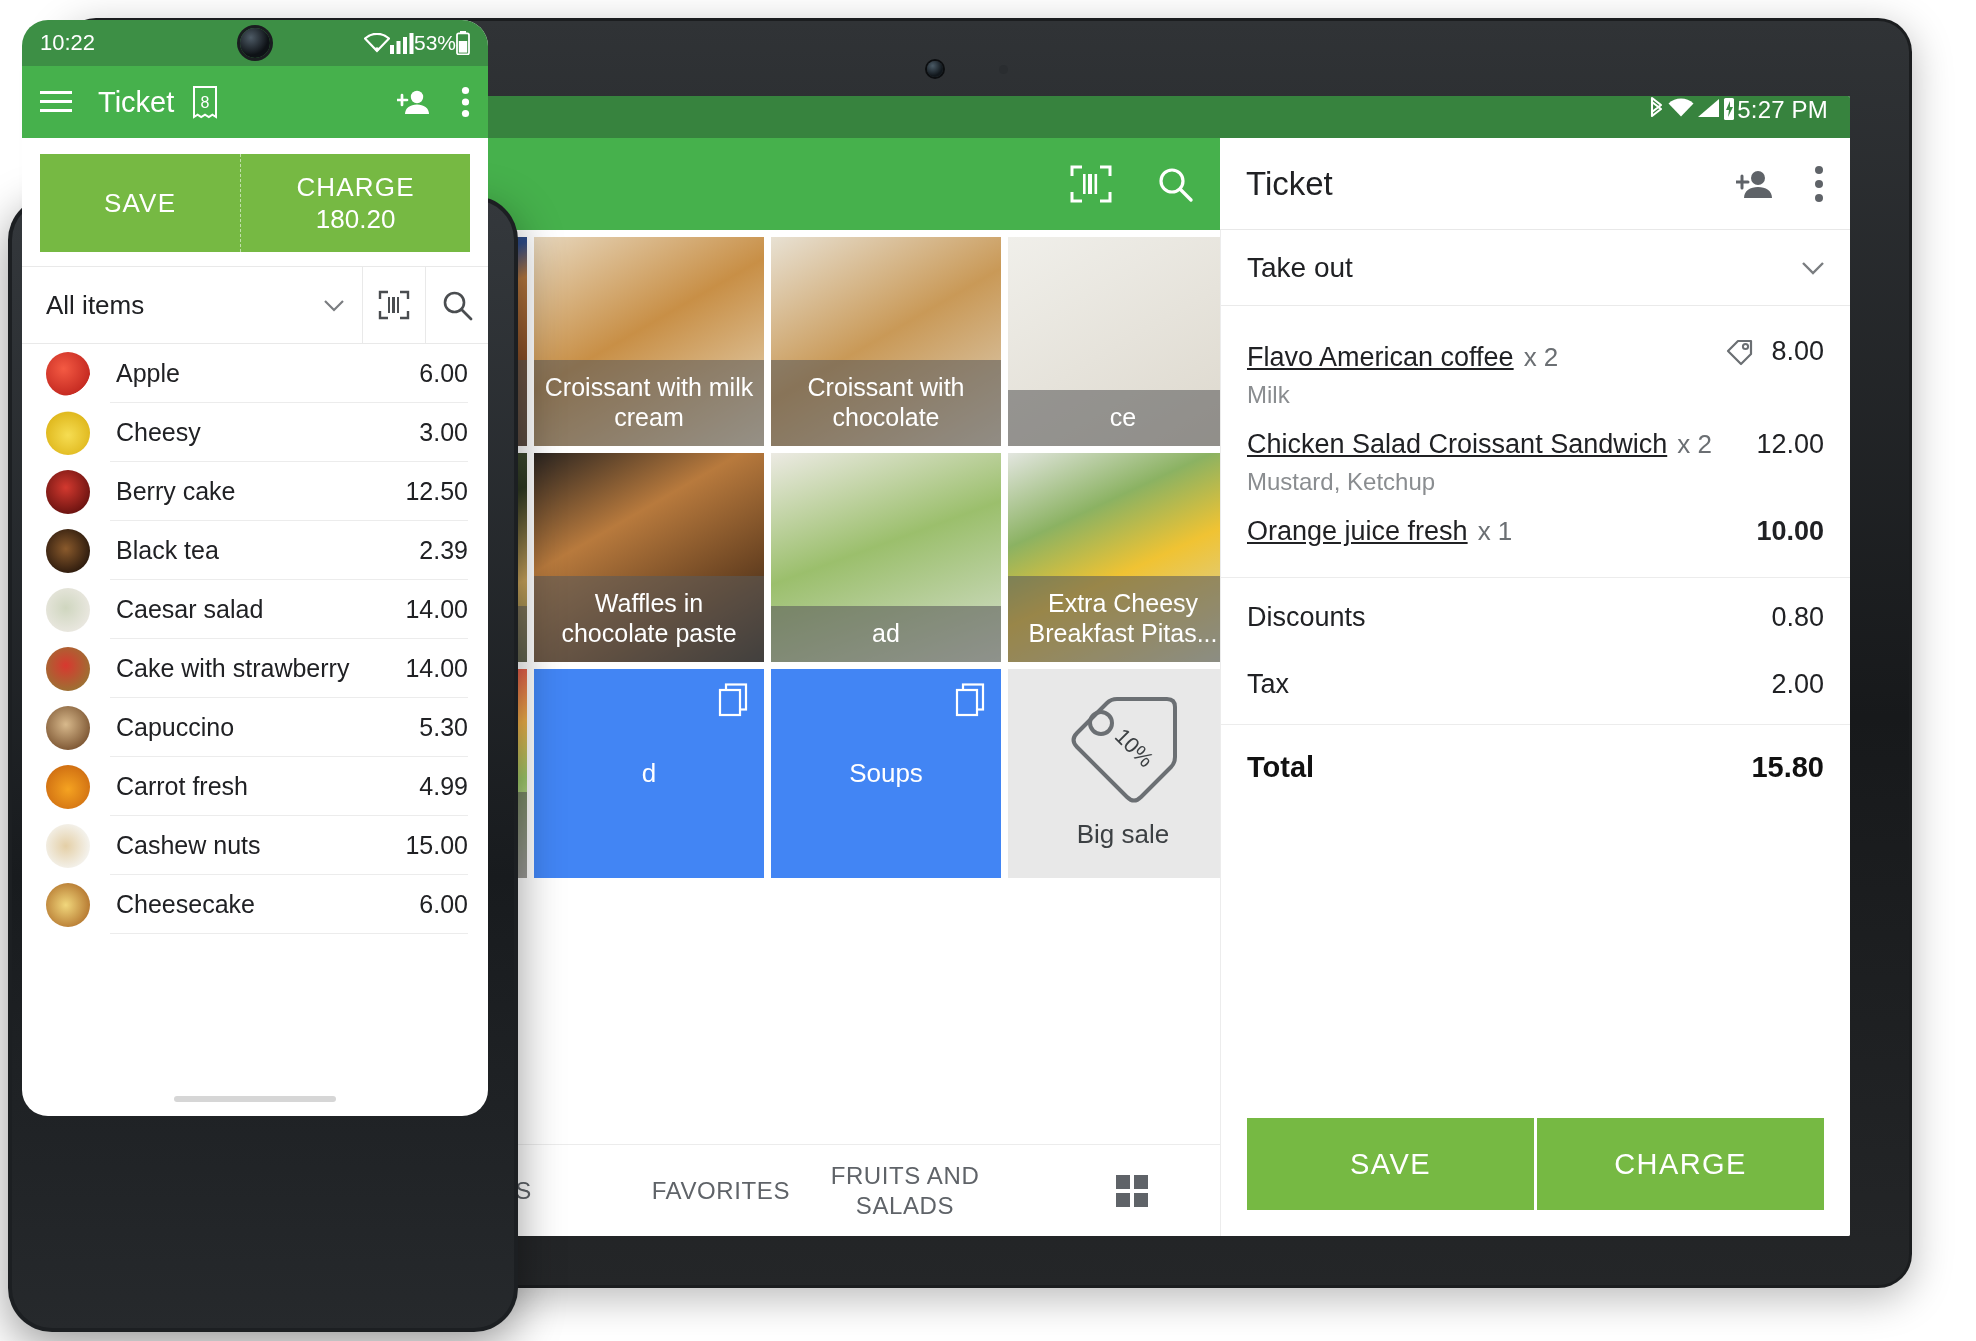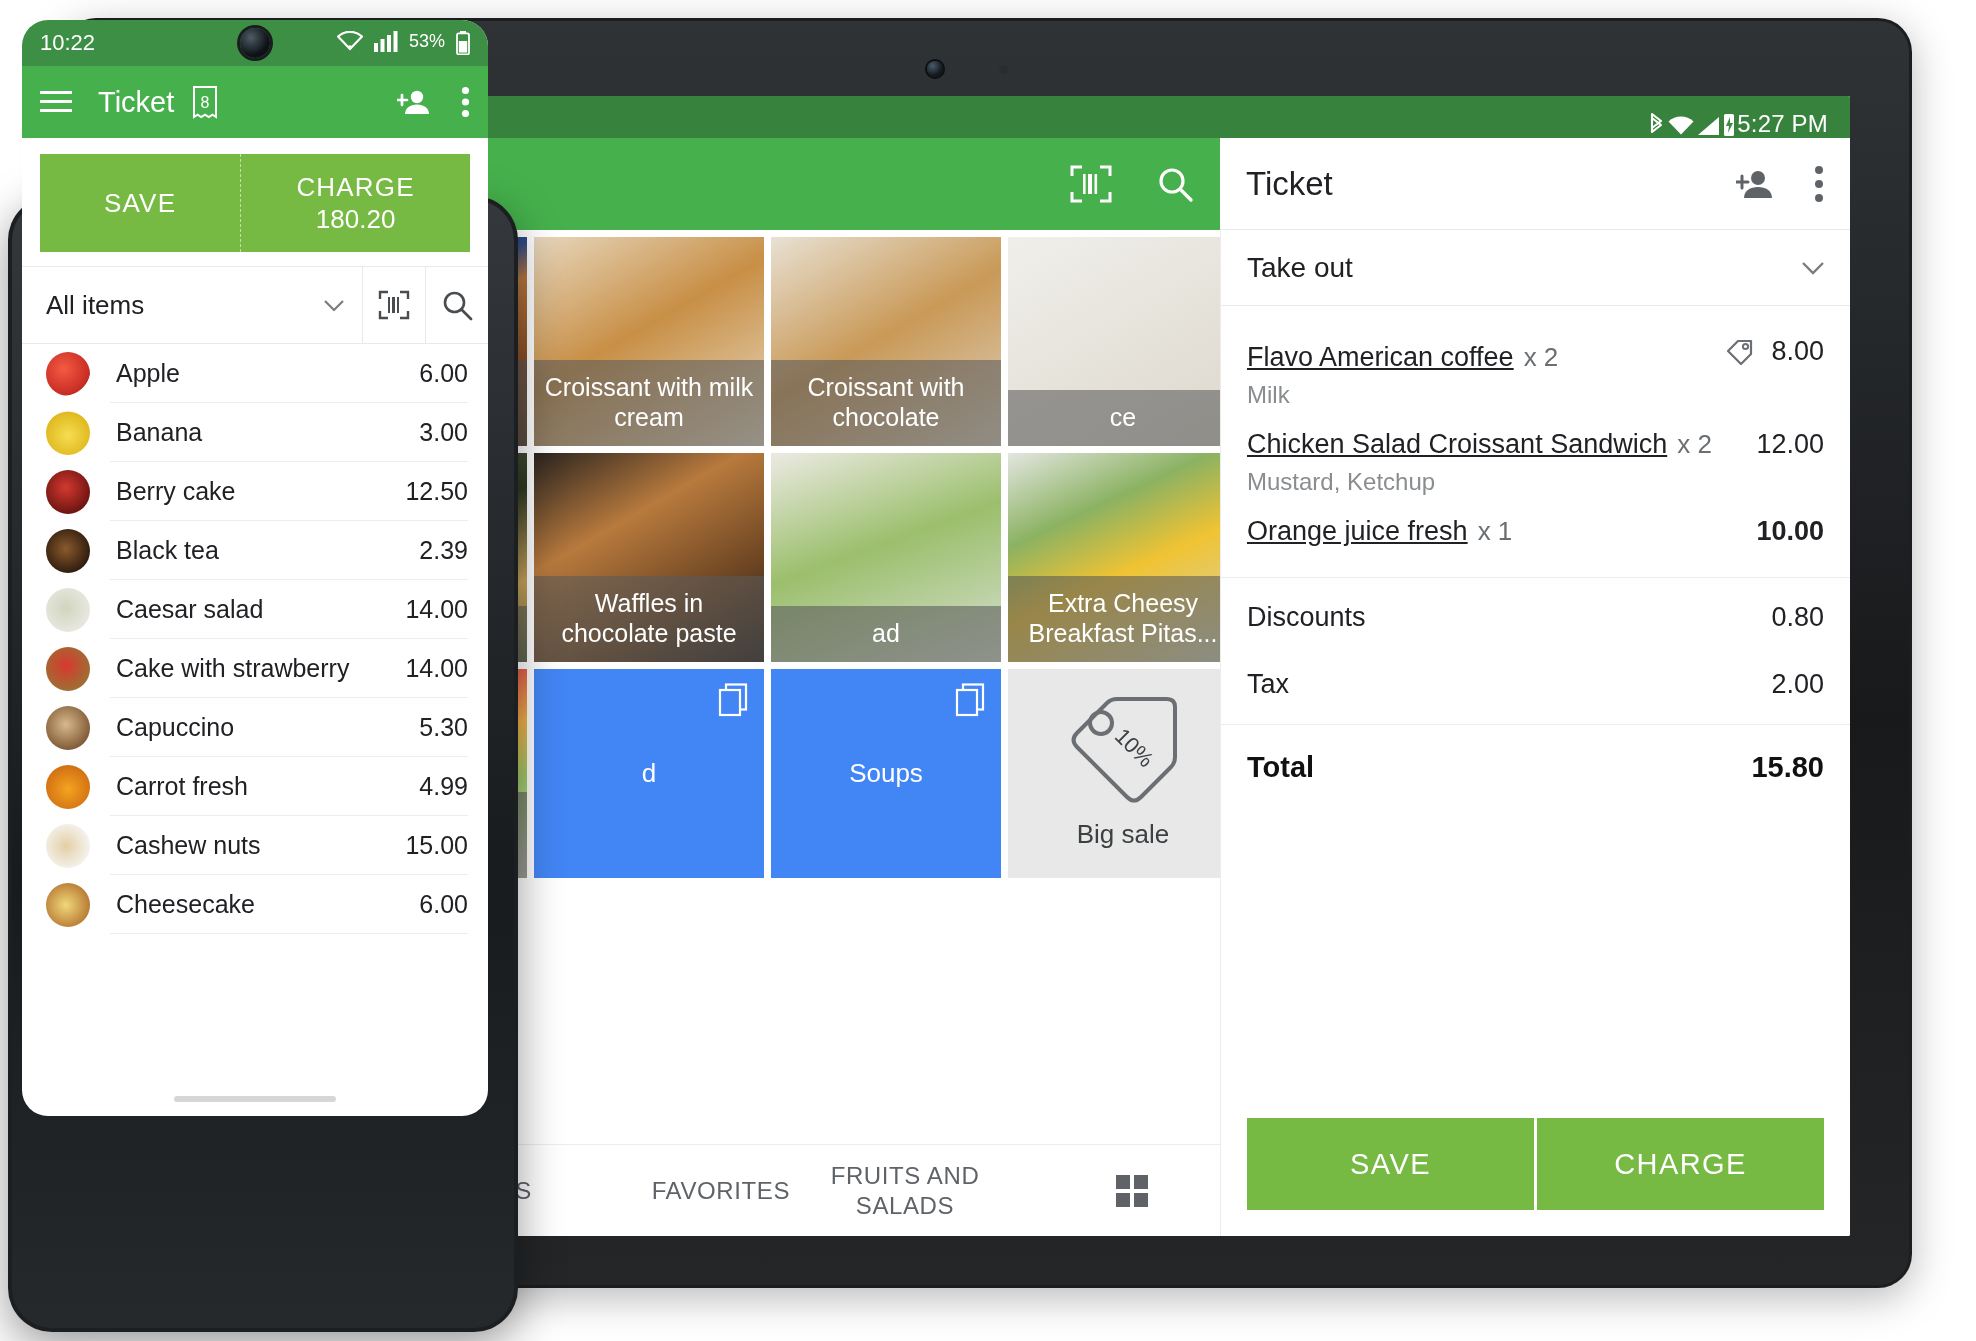--- a/index.html
+++ b/index.html
@@ -32,21 +32,21 @@
   .cam-dot.small{width:9px;height:9px;background:#2a2d30;box-shadow:none;}
 
   .tablet-screen{
     position:absolute; left:66px; top:78px; width:1722px; height:1140px;
     background:#fafafa; overflow:hidden; z-index:2;
     border-radius:2px;
   }
 
   
   .t-status{
-    height:42px; background:#37833e; display:flex; align-items:flex-end;
+    height:42px; background:#37833e; display:flex; align-items:flex-start;
     justify-content:flex-end; padding-right:22px; gap:0; color:#fff;
   }
   .t-status .sicon{ display:flex; align-items:center; }
   .t-status .time{ font-size:24px; letter-spacing:.2px; }
 
   
   .t-appbar{ height:92px; display:flex; }
   .t-appbar-left{
     flex:1; background:#46b14c; display:flex; align-items:center;
     padding:0 26px 0 28px;
@@ -141,21 +141,21 @@
   }
   .phone-screen{
     position:absolute; left:22px; top:20px; width:466px; height:1096px;
     background:#fff; overflow:hidden; border-radius:26px; z-index:11;
   }
   .p-status{
     height:46px; background:#3d8f45; color:#fff; display:flex;
     align-items:center; padding:0 18px; position:relative;
   }
   .p-status .ptime{ font-size:22px; }
-  .p-status .pright{ margin-left:auto; display:flex; gap:11px; font-size:18px;}
+  .p-status .pright{ margin-left:auto; display:flex; align-items:center; font-size:21px;}
   .p-punch{ position:absolute; left:50%; transform:translateX(-50%);
     width:30px;height:30px;border-radius:50%;
     background:radial-gradient(circle at 36% 32%,#4e5b66,#0e1216 62%);
     box-shadow:0 0 0 3px #1a1d20; }
   .p-appbar{ height:72px; background:#46b14c; display:flex; align-items:center;
     padding:0 18px; color:#fff; }
   .p-title{ font-size:29px; margin-left:26px; }
   .p-badge{ margin-left:16px; }
   .p-actions{ margin-left:auto; display:flex; align-items:center; gap:30px; }
   .p-savecharge{ display:flex; margin:16px 18px 6px; }
@@ -555,21 +555,21 @@
     </div>
 
     <div class="p-list" id="plist">
         <div class="p-item">
           <div class="p-thumb th-apple"></div>
           <span class="p-iname">Apple</span>
           <span class="p-iprice">6.00</span>
         </div>
         <div class="p-item">
           <div class="p-thumb th-banana"></div>
-          <span class="p-iname">Banana</span>
+          <span class="p-iname">Cheesy</span>
           <span class="p-iprice">3.00</span>
         </div>
         <div class="p-item">
           <div class="p-thumb th-berry"></div>
           <span class="p-iname">Berry cake</span>
           <span class="p-iprice">12.50</span>
         </div>
         <div class="p-item">
           <div class="p-thumb th-tea"></div>
           <span class="p-iname">Black tea</span>

